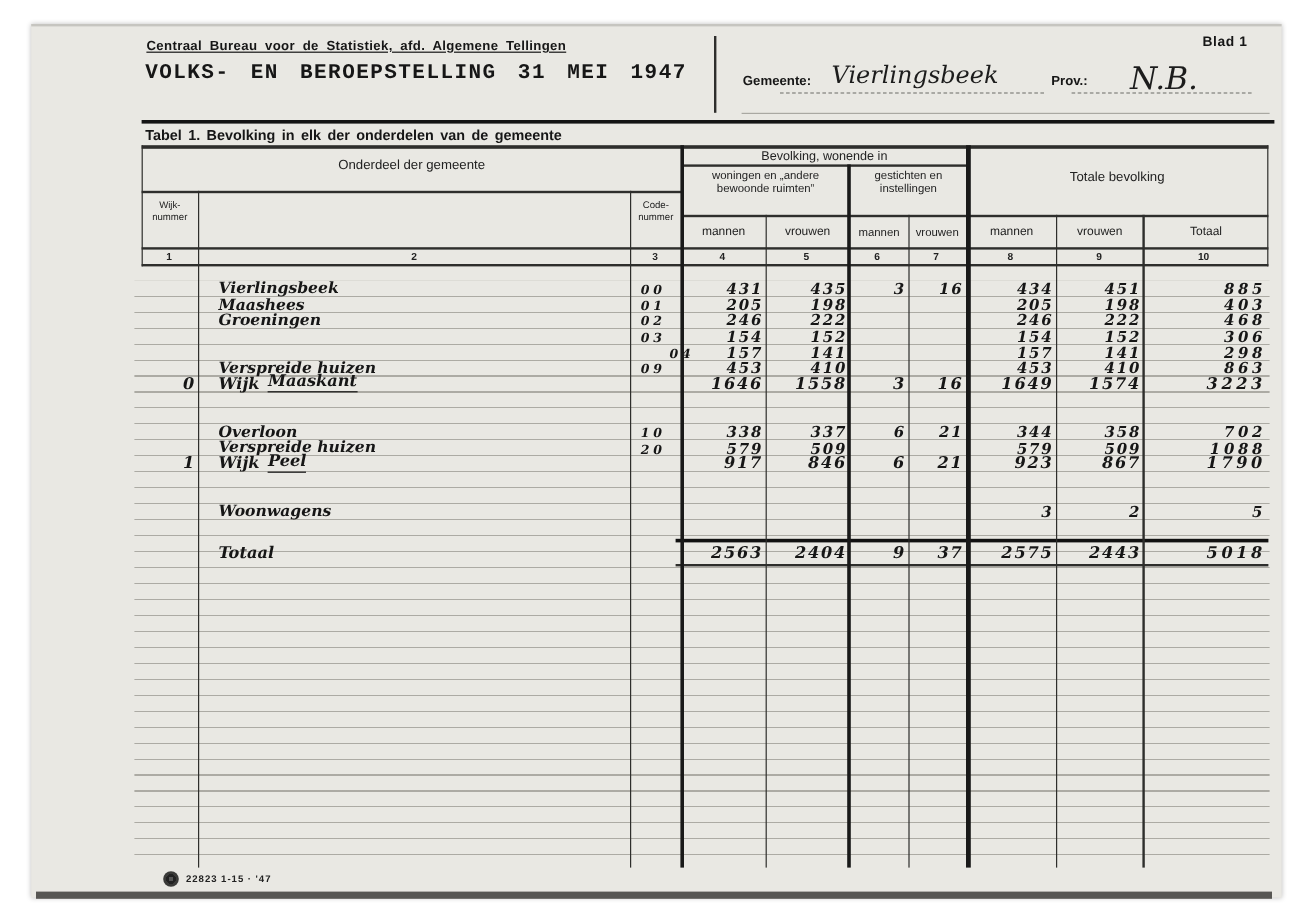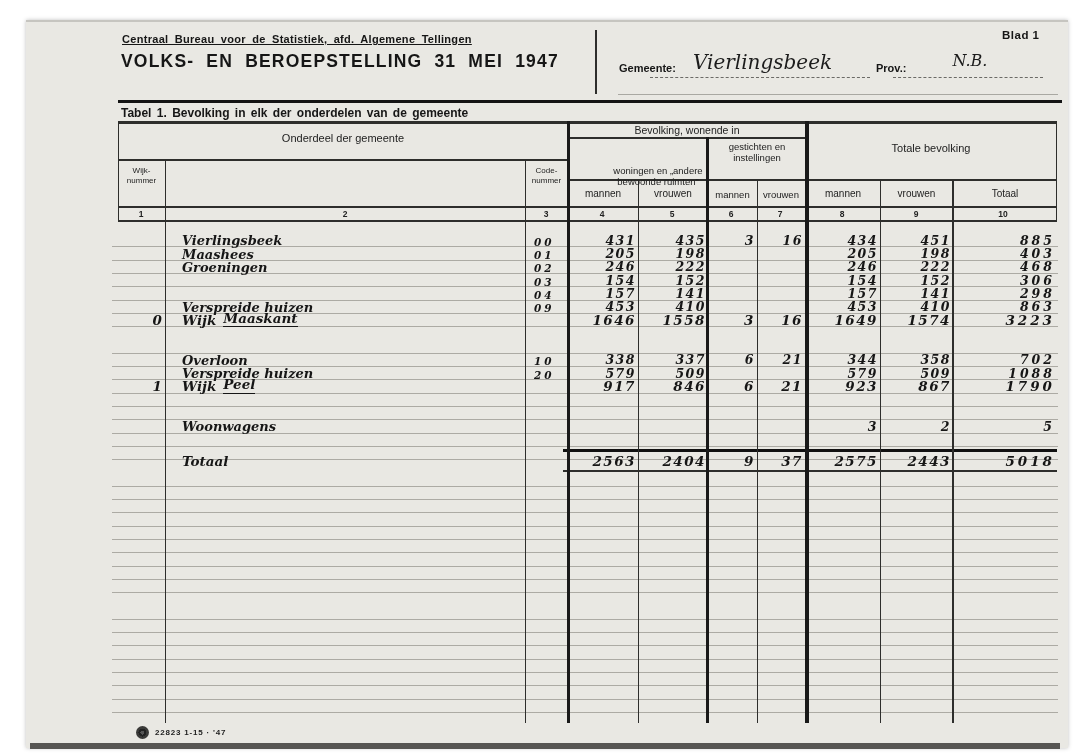--- a/index.html
+++ b/index.html
@@ -56,30 +56,30 @@
         background:radial-gradient(circle at 50% 50%, #555 0 2px, #222 2px 4px, #3a3a38 4px);}
   .printcode{position:absolute;left:155px;top:728px;font-size:8px;font-weight:bold;letter-spacing:.8px;color:#222;}
 </style>
 </head>
 <body>
 
 <div id="screen">
   <div class="paper"></div>
 
   <div class="print org b" style="left:122px;top:33px;">Centraal Bureau voor de Statistiek, afd. Algemene Tellingen</div>
-  <div class="print doctitle b" style="left:121px;top:51px;">VOLKS- EN BEROEPSTELLING 31 MEI 1947</div>
+  <div class="print doctitle b" style="left:121px;top:51px;font-family:Liberation Mono, monospace;">VOLKS- EN BEROEPSTELLING 31 MEI 1947</div>
   <div class="vl" style="left:595px;top:30px;width:2px;height:64px;"></div>
   <div class="print blad b" style="left:1002px;top:29px;">Blad 1</div>
 
   <div class="print fieldlabel b" style="left:619px;top:62px;">Gemeente:</div>
   <div class="hw-entry hand ctr" style="left:665px;top:50px;width:195px;">Vierlingsbeek</div>
   <div class="dotted" style="left:650px;top:77px;width:220px;"></div>
 
   <div class="print fieldlabel b" style="left:876px;top:62px;">Prov.:</div>
-  <div class="hw-entry hand ctr" style="left:905px;top:51px;width:130px;font-size:16px;">N.B.</div>
+  <div class="hw-entry hand ctr" style="left:905px;top:51px;width:130px;font-size:26px;">N.B.</div>
   <div class="dotted" style="left:893px;top:77px;width:150px;"></div>
 
   <div class="hl light" style="left:618px;top:94px;width:440px;height:1px;"></div>
   <div class="hl" style="left:118px;top:100px;width:944px;height:3px;background:#141414;"></div>
 
   <div class="print tabtitle b" style="left:121px;top:106px;">Tabel 1.   Bevolking in elk der onderdelen van de gemeente</div>
 
   <div id="tbody">
       <div class="trow" style="top: 0px;">
         <div class="tcell c-wijk" style="left: 6px; width: 44px;"></div>
@@ -129,21 +129,21 @@
         <div class="tcell c-num" style="left: 458px; width: 66px;">154</div>
         <div class="tcell c-num" style="left: 528px; width: 66px;">152</div>
         <div class="tcell c-num" style="left: 598px; width: 45px;"></div>
         <div class="tcell c-num" style="left: 647px; width: 44px;"></div>
         <div class="tcell c-num" style="left: 695px; width: 71px;">154</div>
         <div class="tcell c-num" style="left: 770px; width: 69px;">152</div>
         <div class="tcell c-num c-tot" style="left: 843px; width: 100px;">306</div>
       </div>
       <div class="trow" style="top: 53.2px;">
         <div class="tcell c-wijk" style="left: 6px; width: 44px;"></div>
-        <div class="tcell c-code" style="left: 414px; width: 42px;">04</div>
+        <div class="tcell c-code" style="left: 438px; width: 42px;">04</div>
         <div class="tcell c-num" style="left: 458px; width: 66px;">157</div>
         <div class="tcell c-num" style="left: 528px; width: 66px;">141</div>
         <div class="tcell c-num" style="left: 598px; width: 45px;"></div>
         <div class="tcell c-num" style="left: 647px; width: 44px;"></div>
         <div class="tcell c-num" style="left: 695px; width: 71px;">157</div>
         <div class="tcell c-num" style="left: 770px; width: 69px;">141</div>
         <div class="tcell c-num c-tot" style="left: 843px; width: 100px;">298</div>
       </div>
       <div class="trow" style="top: 66.5px;">
         <div class="tcell c-wijk" style="left: 6px; width: 44px;"></div>
@@ -263,21 +263,21 @@
   <div class="vl" style="left:638px;top:179px;width:1px;height:544px;"></div>
   <div class="vl" style="left:706px;top:137px;width:3px;height:586px;background:#191919;"></div>
   <div class="vl" style="left:757px;top:179px;width:1px;height:544px;"></div>
   <div class="vl" style="left:805px;top:121px;width:4px;height:602px;background:#191919;"></div>
   <div class="vl" style="left:880px;top:179px;width:1px;height:544px;"></div>
   <div class="vl" style="left:952px;top:179px;width:2px;height:544px;"></div>
   <div class="vl" style="left:1056px;top:121px;width:1px;height:101px;"></div>
 
   <div class="print h-group ctr" style="left:118px;top:132px;width:450px;">Onderdeel der gemeente</div>
   <div class="print h-group-sm ctr" style="left:568px;top:124px;width:238px;">Bevolking, wonende in</div>
-  <div class="print h-sub ctr" style="left:592px;top:142px;width:132px;margin-top:24px;">woningen en „andere bewoonde ruimten”</div>
+  <div class="print h-sub ctr" style="left:572px;top:142px;width:132px;">woningen en „andere bewoonde ruimten”</div>
   <div class="print h-sub ctr" style="left:711px;top:142px;width:92px;">gestichten en instellingen</div>
   <div class="print h-group ctr" style="left:806px;top:142px;width:250px;">Totale bevolking</div>
 
   <div class="print h-tiny ctr" style="left:118px;top:166px;width:47px;">Wijk-nummer</div>
   <div class="print h-tiny ctr" style="left:525px;top:166px;width:43px;">Code-nummer</div>
 
   <div class="print h-mv ctr" style="left:568px;top:188px;width:70px;">mannen</div>
   <div class="print h-mv ctr" style="left:638px;top:188px;width:70px;">vrouwen</div>
   <div class="print h-mv-sm ctr" style="left:708px;top:189px;width:49px;">mannen</div>
   <div class="print h-mv-sm ctr" style="left:757px;top:189px;width:48px;">vrouwen</div>

